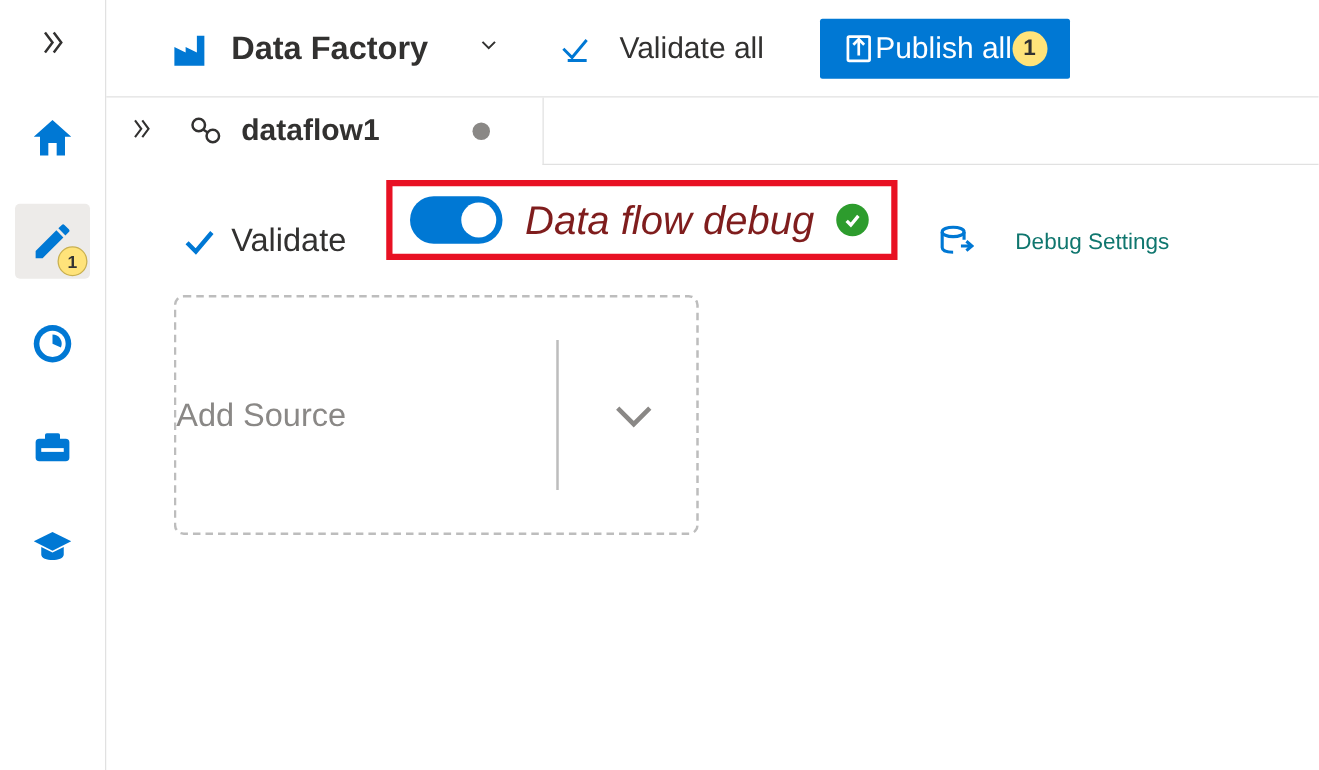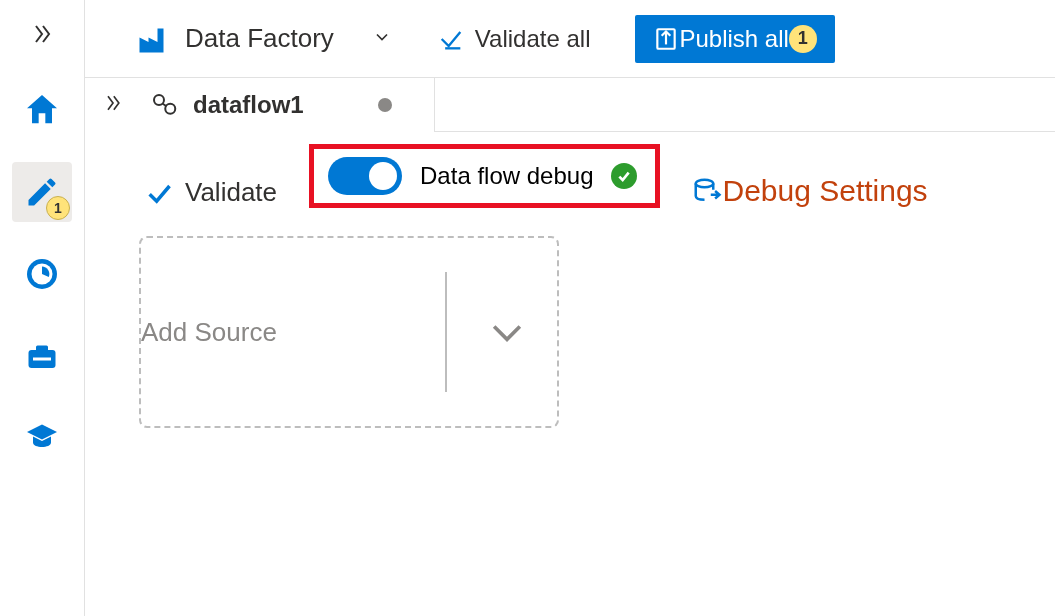--- a/index.html
+++ b/index.html
@@ -23,24 +23,24 @@
 }
 
 
 .maincol { flex:1; display:flex; flex-direction:column; height:100%; }
 
 
 .topbar {
   height:78px; display:flex; align-items:center; border-bottom:1px solid #e1e1e1;
   padding-left:50px; gap:45px;
 }
-.factory-label { display:flex; align-items:center; gap:14px; }
+.factory-label { display:flex; align-items:center; gap:14px;font-weight:bold; }
 .factory-label .drop { margin-left:24px; }
 .factory-label span.name { font-size:26px; color:#323130; }
-.top-action { display:flex; align-items:flex-end; gap:10px; font-size:24px; color:#323130; cursor:pointer;}
+.top-action { display:flex; align-items:flex-end; gap:22px; font-size:24px; color:#323130; cursor:pointer;}
 .publish-btn {
   background:#0078d4; color:#fff; display:flex; align-items:center;
   height:48px; padding:0 18px; border-radius:2px; gap:0; font-size:24px; cursor:pointer;
 }
 .publish-btn .count-badge{
   background:#ffe37a; color:#323130; width:28px; height:28px; border-radius:14px;
   display:flex; align-items:center; justify-content:center; font-size:18px; font-weight:600;
 }
 
 
@@ -58,26 +58,26 @@
 .validate-btn { display:flex; align-items:center; gap:12px; font-size:26px; color:#323130; cursor:pointer; }
 .debug-highlight {
   border:5px solid #e81123; padding:8px 18px 8px 14px; display:flex; align-items:center; gap:18px;
 }
 .toggle {
   width:74px; height:38px; background:#0078d4; border-radius:19px; position:relative; cursor:pointer;
 }
 .toggle .knob {
   width:28px; height:28px; background:#fff; border-radius:14px; position:absolute; right:5px; top:5px;
 }
-.debug-label { font-size:24px; color:#000000; }
+.debug-label { font-size:32px; color:#7f1d1d;font-style:italic; }
 .status-ok {
   width:26px; height:26px; background:#2d9c2d; border-radius:13px; display:flex;
   align-items:center; justify-content:center;
 }
-.debug-settings { display:flex; align-items:center; gap:0; font-size:30px; color:#c2410c; cursor:pointer; }
+.debug-settings { display:flex; align-items:center; gap:32px; font-size:18px; color:#0f766e; cursor:pointer; }
 
 
 .canvas { flex:1; padding:28px 0 0 54px; }
 .source-box {
   width:420px; height:192px; border:2px dashed #bdbdbd; border-radius:8px;
   display:flex; align-items:center; cursor:pointer;
 }
 .source-box .label { flex:1; font-size:26px; color:#8a8886; }
 .source-box .divider { width:0; border-left:2px solid #bdbdbd; height:120px; margin:0 10px 0 20px; }
 .source-box .chevslot { width:100px; display:flex; align-items:center; justify-content:center; }

